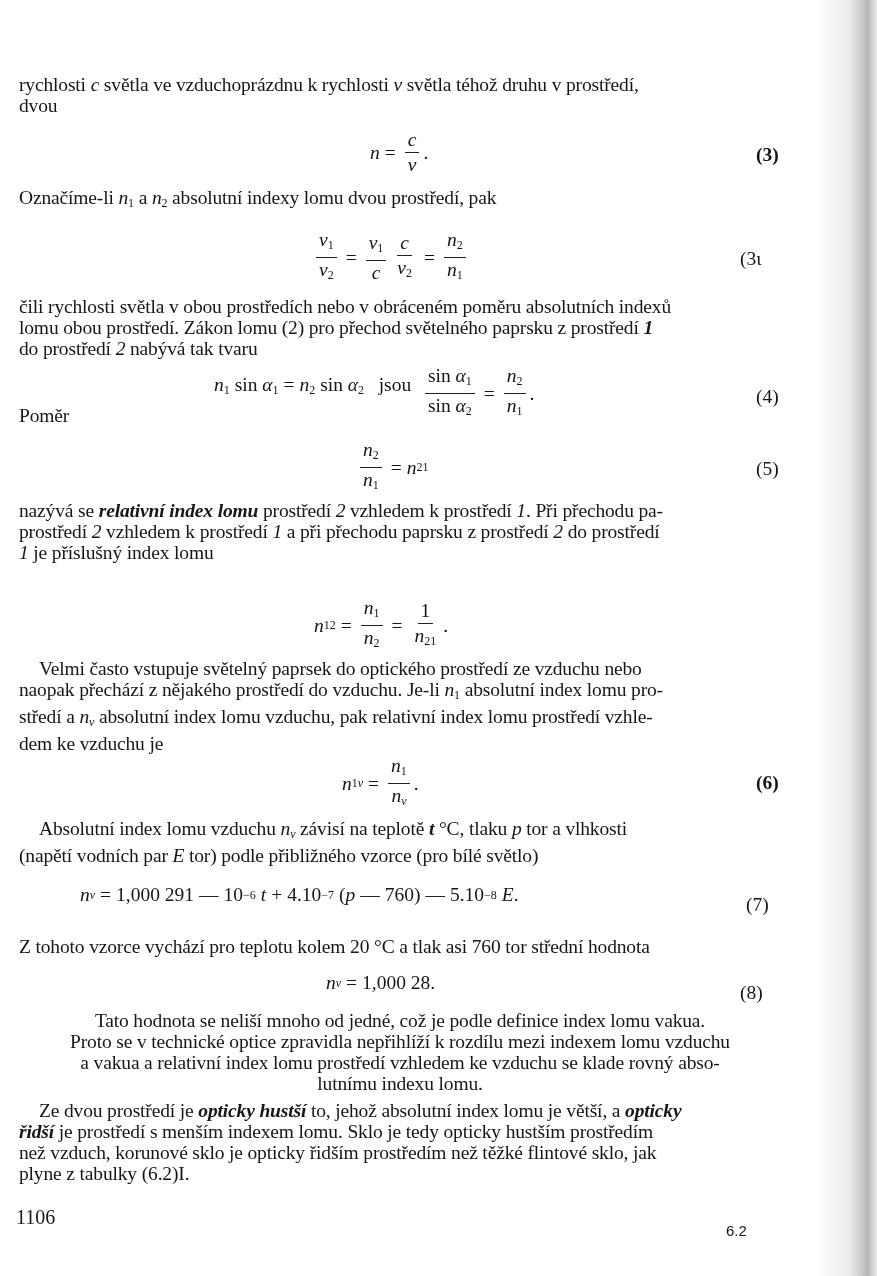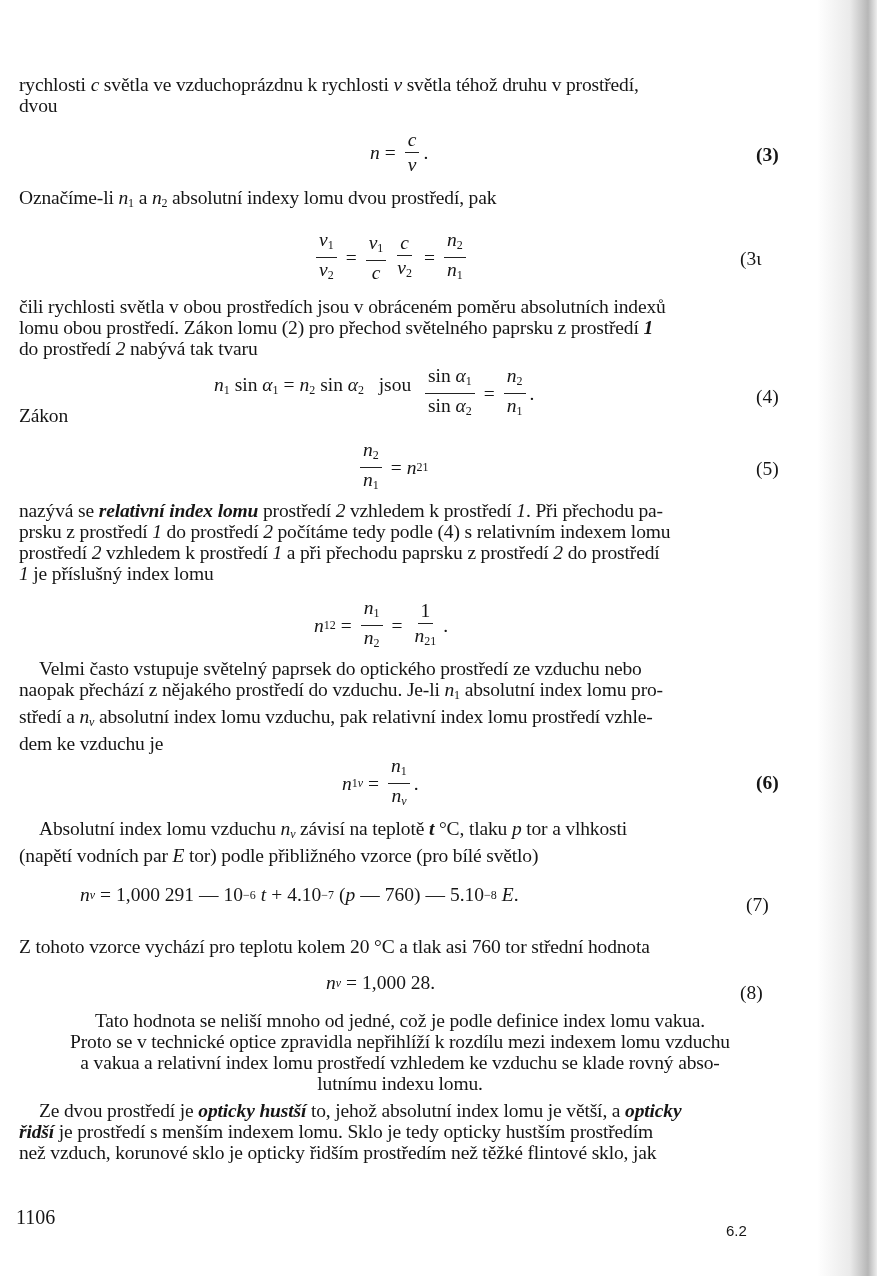--- a/index.html
+++ b/index.html
@@ -80,21 +80,21 @@
     <span class="op">=</span>
     <span class="frac">
         <span class="num"><i>n</i><sub>2</sub></span>
         <span class="den"><i>n</i><sub>1</sub></span>
       </span>
   </div>
   <span class="eq-num" style="top:18px;left:740px;">(3ι</span>
 </div>
 
 <div class="text" style="top:296px;">
-  <span class="line">čili rychlosti světla v obou prostředích jsou v obráceném poměru absolutních indexů</span>
+  <span class="line">čili rychlosti světla v obou prostředích nebo v obráceném poměru absolutních indexů</span>
   <span class="line">lomu obou prostředí. Zákon lomu (2) pro přechod světelného paprsku z prostředí <span class="bi">1</span></span>
   <span class="line">do prostředí <i>2</i> nabývá tak tvaru</span>
 </div>
 
 <div class="eq" style="top:366px;height:60px;">
   <div class="eq-body" style="left:214px;top:0;">
     <span style="margin-top:-16px;"><i>n</i><sub>1</sub> sin <i>α</i><sub>1</sub><span class="op">=</span><i>n</i><sub>2</sub> sin <i>α</i><sub>2</sub>&nbsp;&nbsp;&nbsp;<span>jsou</span>&nbsp;&nbsp;</span>
     <span class="frac">
         <span class="num">sin <i>α</i><sub>1</sub></span>
         <span class="den">sin <i>α</i><sub>2</sub></span>
@@ -102,39 +102,38 @@
     <span class="op">=</span>
     <span class="frac">
         <span class="num"><i>n</i><sub>2</sub></span>
         <span class="den"><i>n</i><sub>1</sub></span>
       </span>.
   </div>
   <span class="eq-num" style="top:20px;">(4)</span>
 </div>
 
 <div class="text" style="top:405px;">
-  <span class="line">Zákon</span>
+  <span class="line">Poměr</span>
 </div>
 
 <div class="eq" style="top:440px;height:60px;">
   <div class="eq-body" style="left:356px;top:0;">
     <span class="frac">
         <span class="num"><i>n</i><sub>2</sub></span>
         <span class="den"><i>n</i><sub>1</sub></span>
       </span>
     <span class="op">=</span>
       <i>n</i>
       <sub>21</sub>
   </div>
   <span class="eq-num" style="top:18px;">(5)</span>
 </div>
 
 <div class="text" style="top:500px;">
   <span class="line">nazývá se <span class="bi">relativní index lomu</span> prostředí <i>2</i> vzhledem k prostředí <i>1</i>. Při přechodu pa-</span>
-  <span class="line">prsku z prostředí <i>1</i> do prostředí <i>2</i> počítáme tedy podle (4) s relativním indexem lomu</span>
   <span class="line">prostředí <i>2</i> vzhledem k prostředí <i>1</i> a při přechodu paprsku z prostředí <i>2</i> do prostředí</span>
   <span class="line"><i>1</i> je příslušný index lomu</span>
 </div>
 
 <div class="eq" style="top:598px;height:60px;">
   <div class="eq-body" style="left:314px;top:0;">
     <i>n</i><sub>12</sub><span class="op">=</span>
     <span class="frac">
         <span class="num"><i>n</i><sub>1</sub></span>
         <span class="den"><i>n</i><sub>2</sub></span>
@@ -195,16 +194,17 @@
   <span class="line">Tato hodnota se neliší mnoho od jedné, což je podle definice index lomu vakua.</span>
   <span class="line">Proto se v technické optice zpravidla nepřihlíží k rozdílu mezi indexem lomu vzduchu</span>
   <span class="line">a vakua a relativní index lomu prostředí vzhledem ke vzduchu se klade rovný abso-</span>
   <span class="line">lutnímu indexu lomu.</span>
 </div>
 
 <div class="text" style="top:1100px;">
   <span class="line indent">Ze dvou prostředí je <span class="bi">opticky hustší</span> to, jehož absolutní index lomu je větší, a <span class="bi">opticky</span></span>
   <span class="line"><span class="bi">řidší</span> je prostředí s menším indexem lomu. Sklo je tedy opticky hustším prostředím</span>
   <span class="line">než vzduch, korunové sklo je opticky řidším prostředím než těžké flintové sklo, jak</span>
+  <span class="line">plyne z tabulky (6.2)I.</span>
 </div>
 
 <div class="folio-left">1106</div>
 <div class="folio-right">6.2</div>
 
 </body></html>

